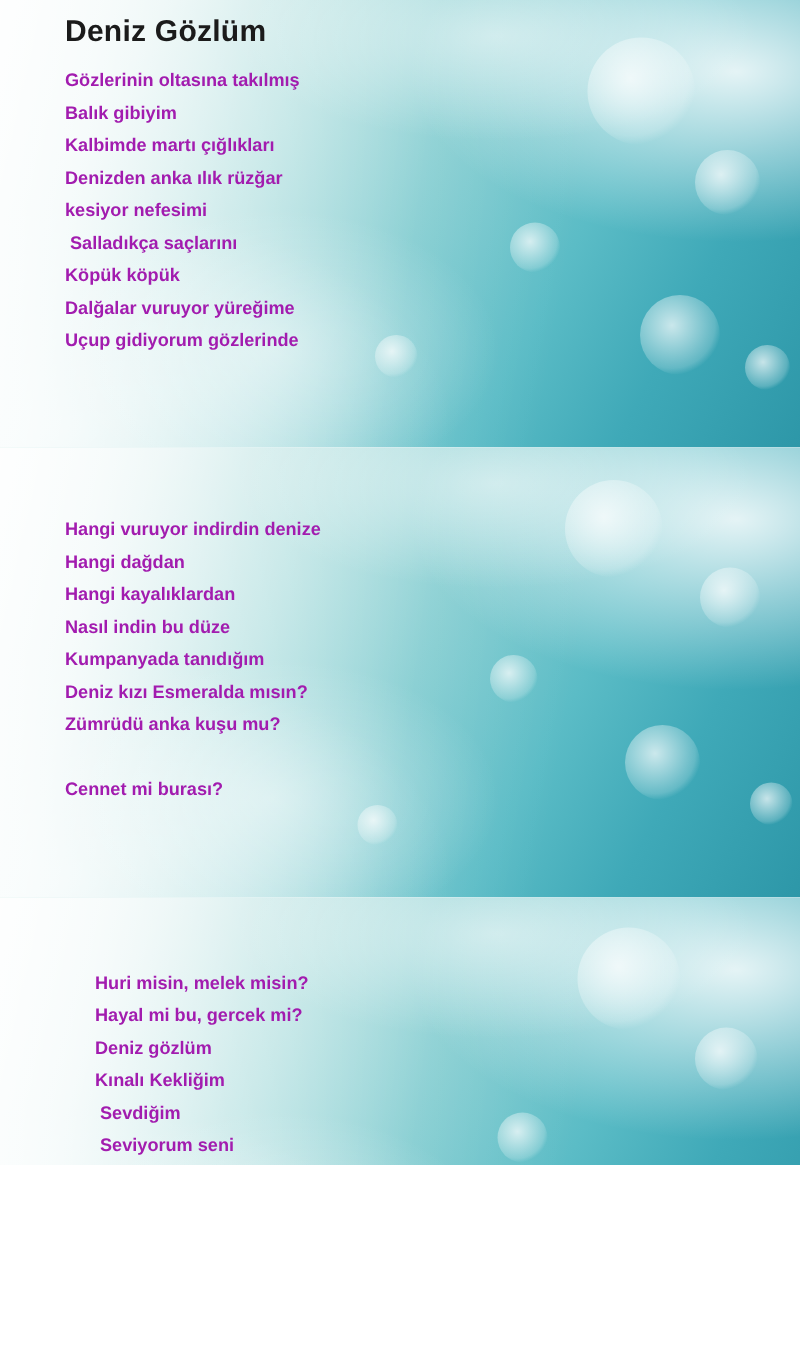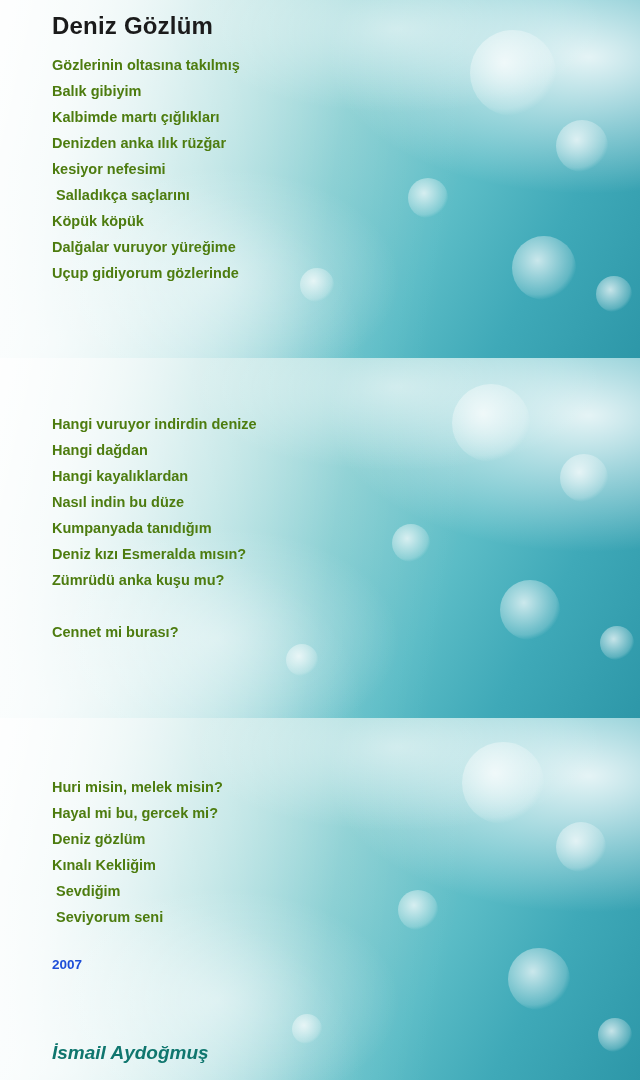--- a/index.html
+++ b/index.html
@@ -10,21 +10,21 @@
     width: 640px;
     height: 1080px;
     font-family: "Liberation Sans", sans-serif;
     overflow: hidden;
     background: #ffffff;
   }
 
   .page {
     position: relative;
     width: 640px;
-    height: 1080px;
+    height: 932px;
     overflow: hidden;
   }
 
   
   .bg-panel {
     position: absolute;
     left: 0;
     width: 640px;
     overflow: hidden;
   }
@@ -73,36 +73,36 @@
     top: 12px;
     font-size: 24px;
     font-weight: bold;
     color: #1b1b1b;
     letter-spacing: 0.2px;
   }
 
   .stanza {
     position: absolute;
     left: 52px;
-    color: #4d7c0f;
+    color: #a21caf;
     font-size: 14.5px;
     font-weight: bold;
   }
   .stanza .line {
     height: 26px;
     line-height: 26px;
     white-space: pre;
   }
   .stanza .line.blank {
     height: 26px;
   }
 
   #stanza-1 { top: 52px; }
   #stanza-2 { top: 411px; }
-  #stanza-3 { top: 774px; }
+  #stanza-3 { top: 774px; margin-left: 24px; }
 
   .year {
     position: absolute;
     left: 52px;
     top: 957px;
     font-size: 13.5px;
     font-weight: bold;
     color: #1d4ed8;
   }
 

